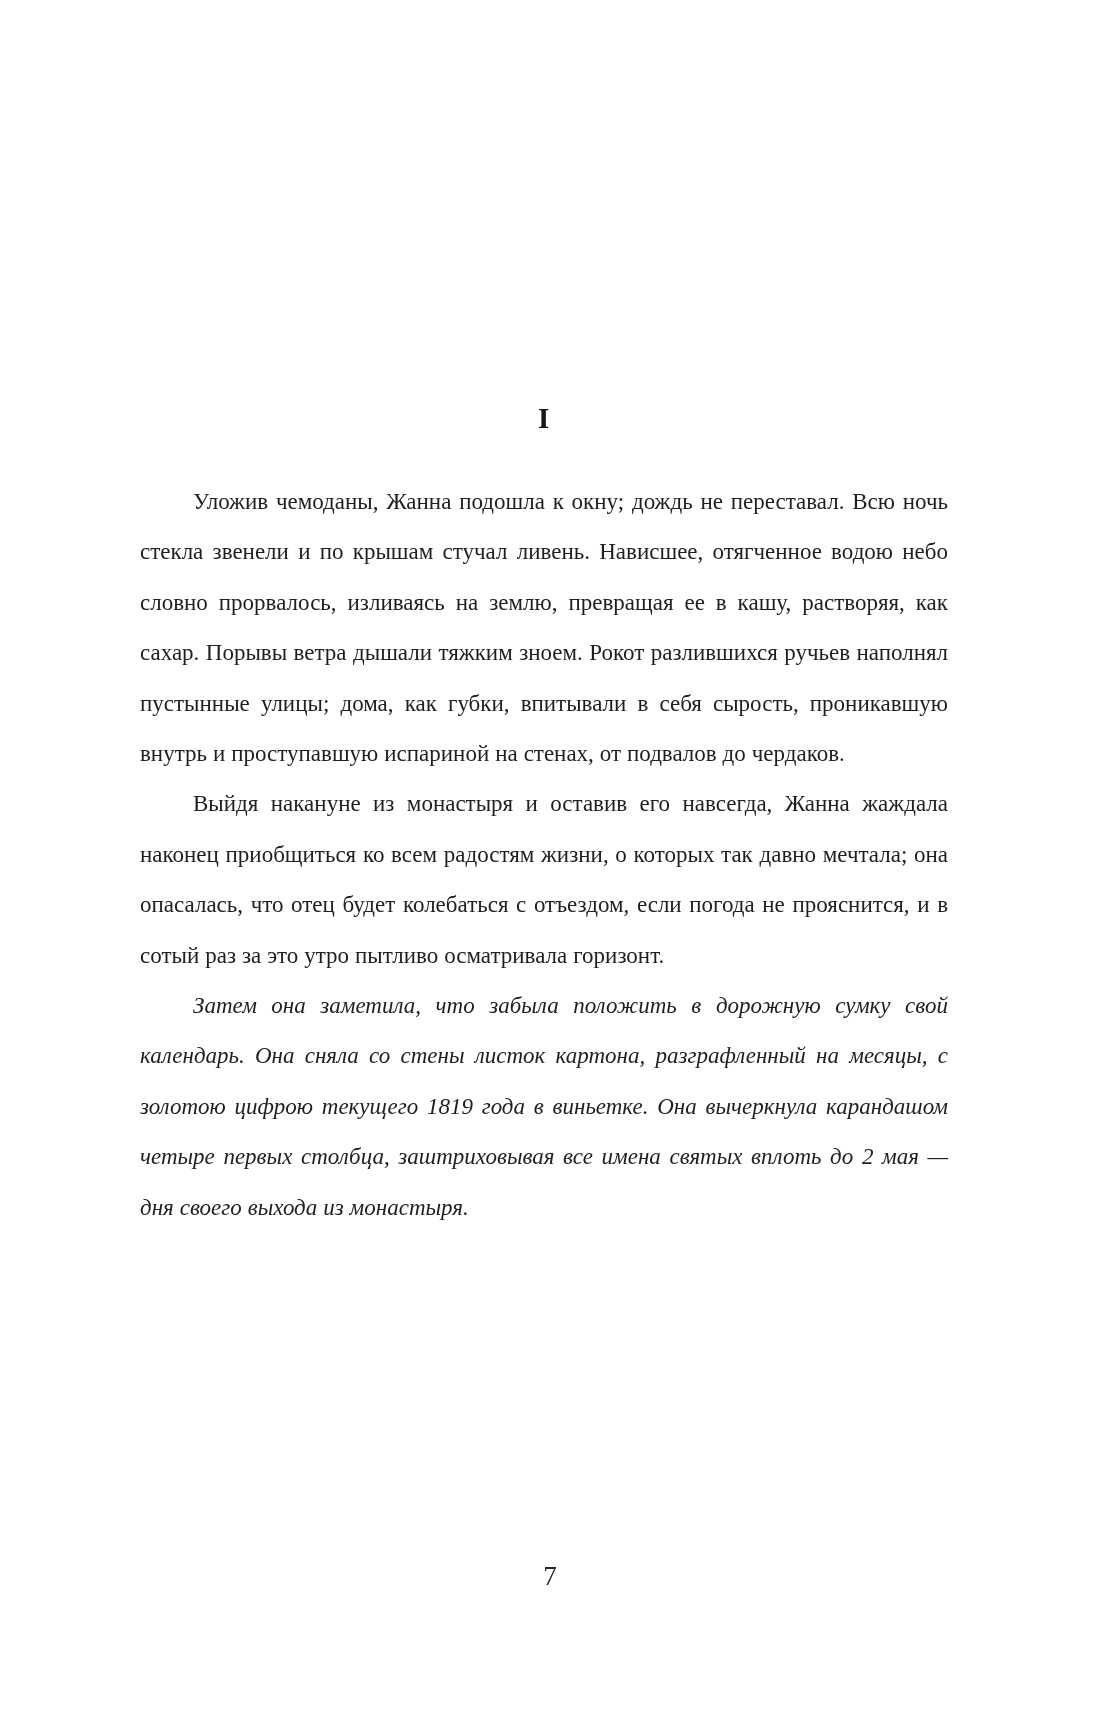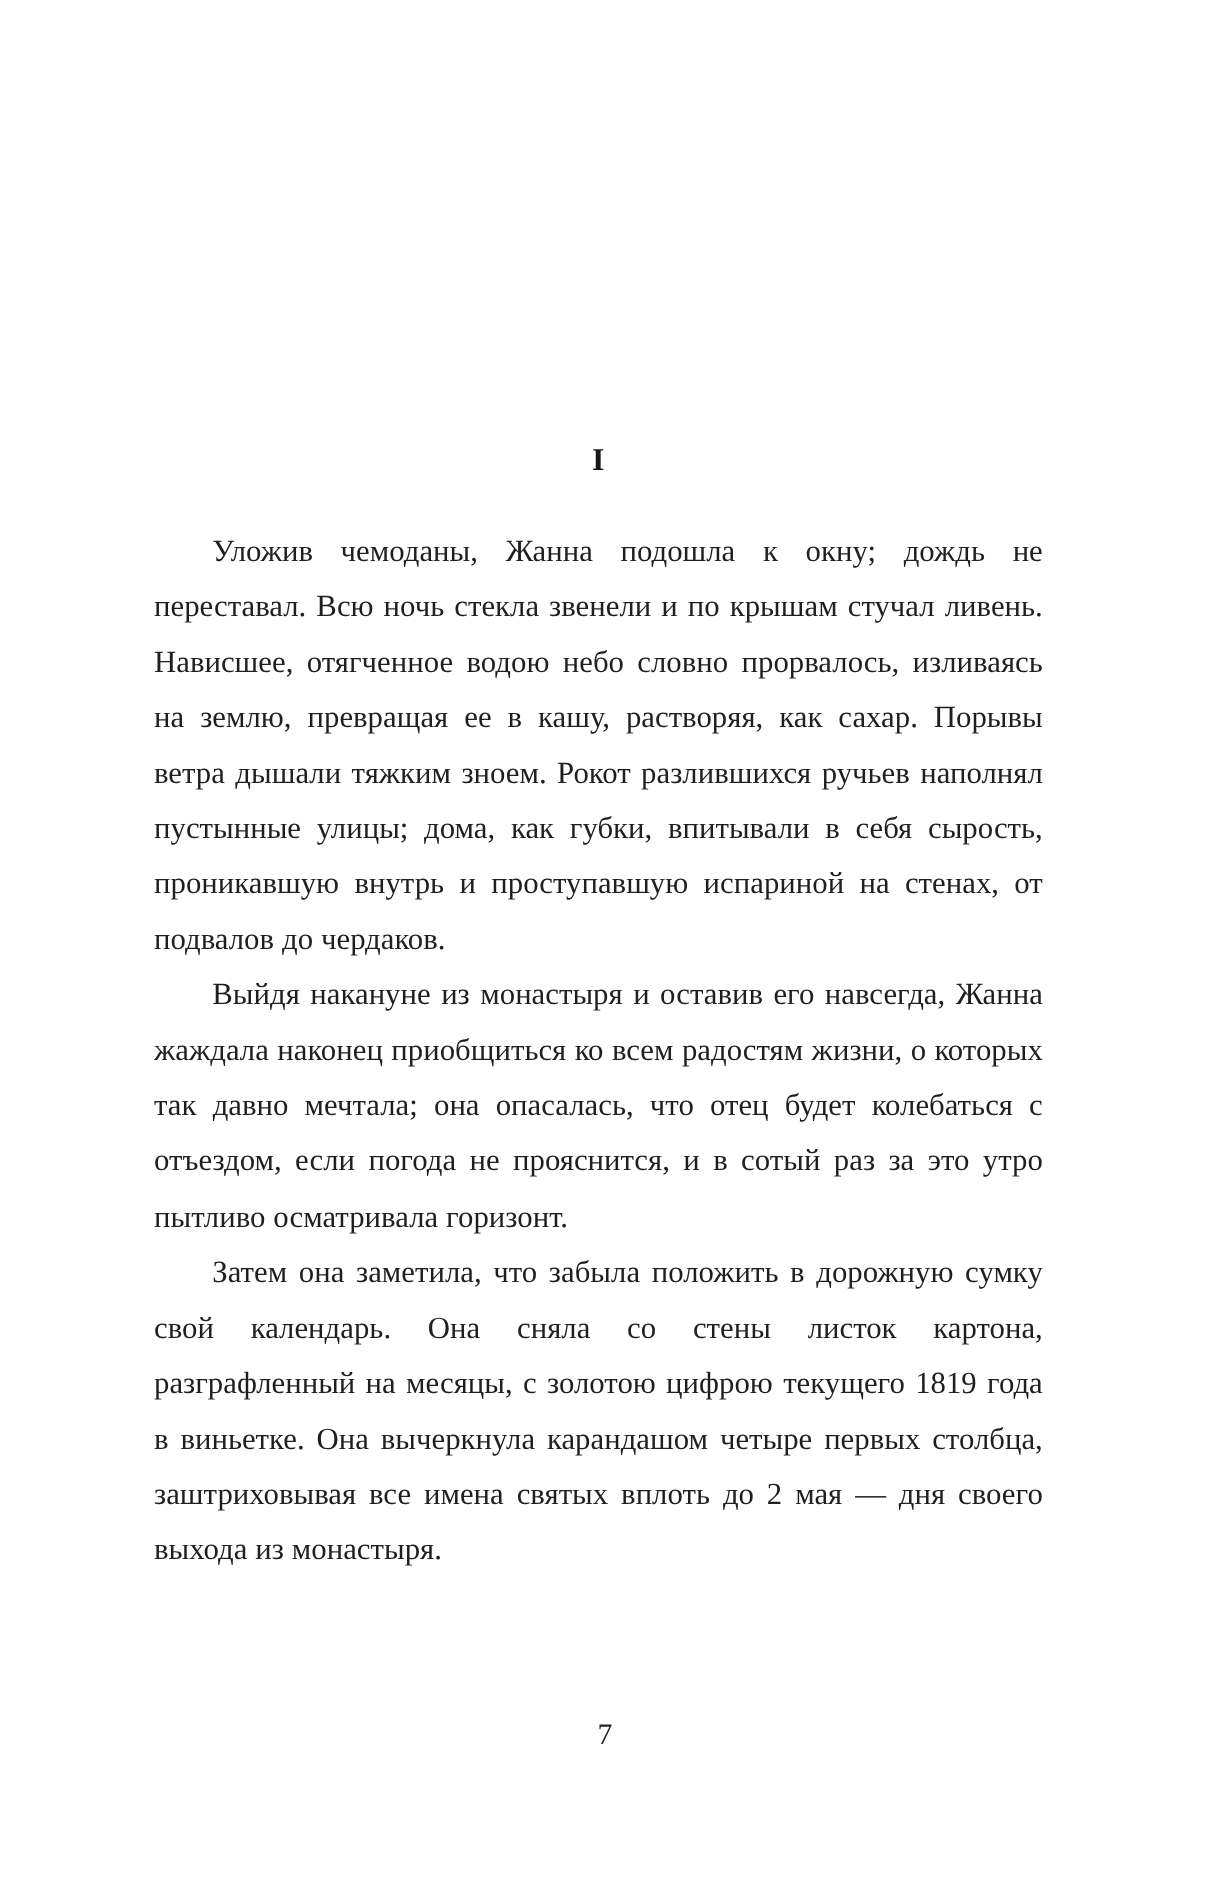--- a/index.html
+++ b/index.html
@@ -27,31 +27,32 @@
     font-size: 29px;
     font-weight: 700;
     letter-spacing: 0.5px;
     line-height: 1;
     color: #17171a;
     margin: 0 0 44px 0;
     font-family: "Liberation Serif", "DejaVu Serif", serif;
   }
   .body-text p {
     margin: 0;
-    font-size: 28px;
+    font-size: 23px;
     line-height: 50.4px;
     text-align: justify;
     text-indent: 53px;
     color: #1f1f22;
     hyphens: manual;
     -webkit-hyphens: manual;
     word-spacing: 0.2px;
   }
   .body-text p:last-child {
     text-align-last: left;
+    font-style: italic;
   }
   .page-number {
     position: absolute;
     left: 0;
     right: 0;
     top: 1560px;
     text-align: center;
     font-size: 27px;
     line-height: 32px;
     color: #25252a;

